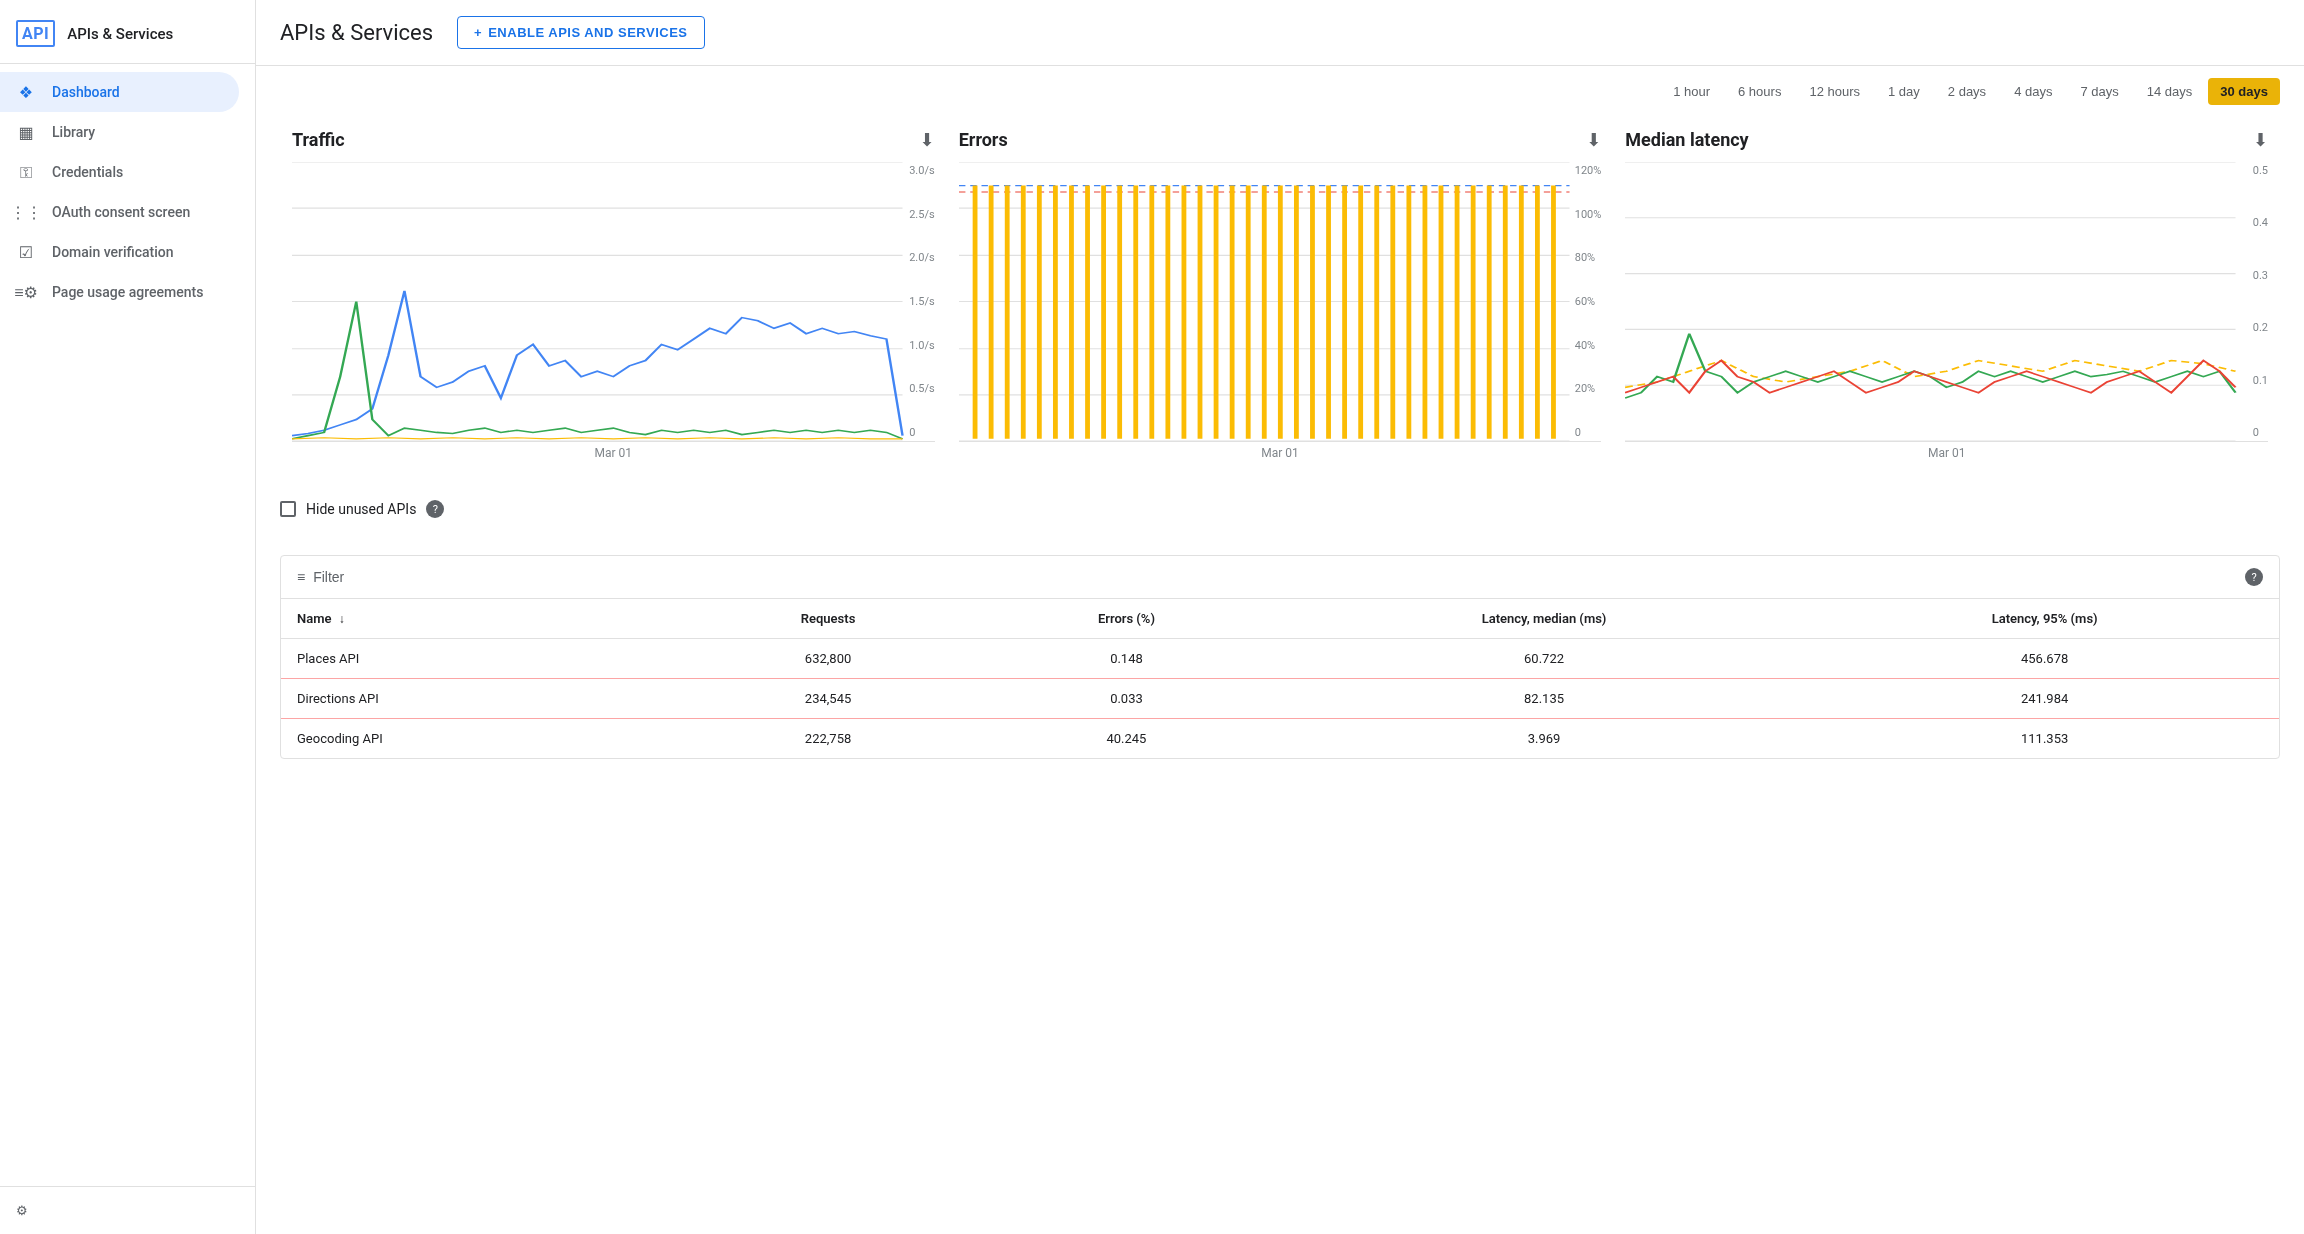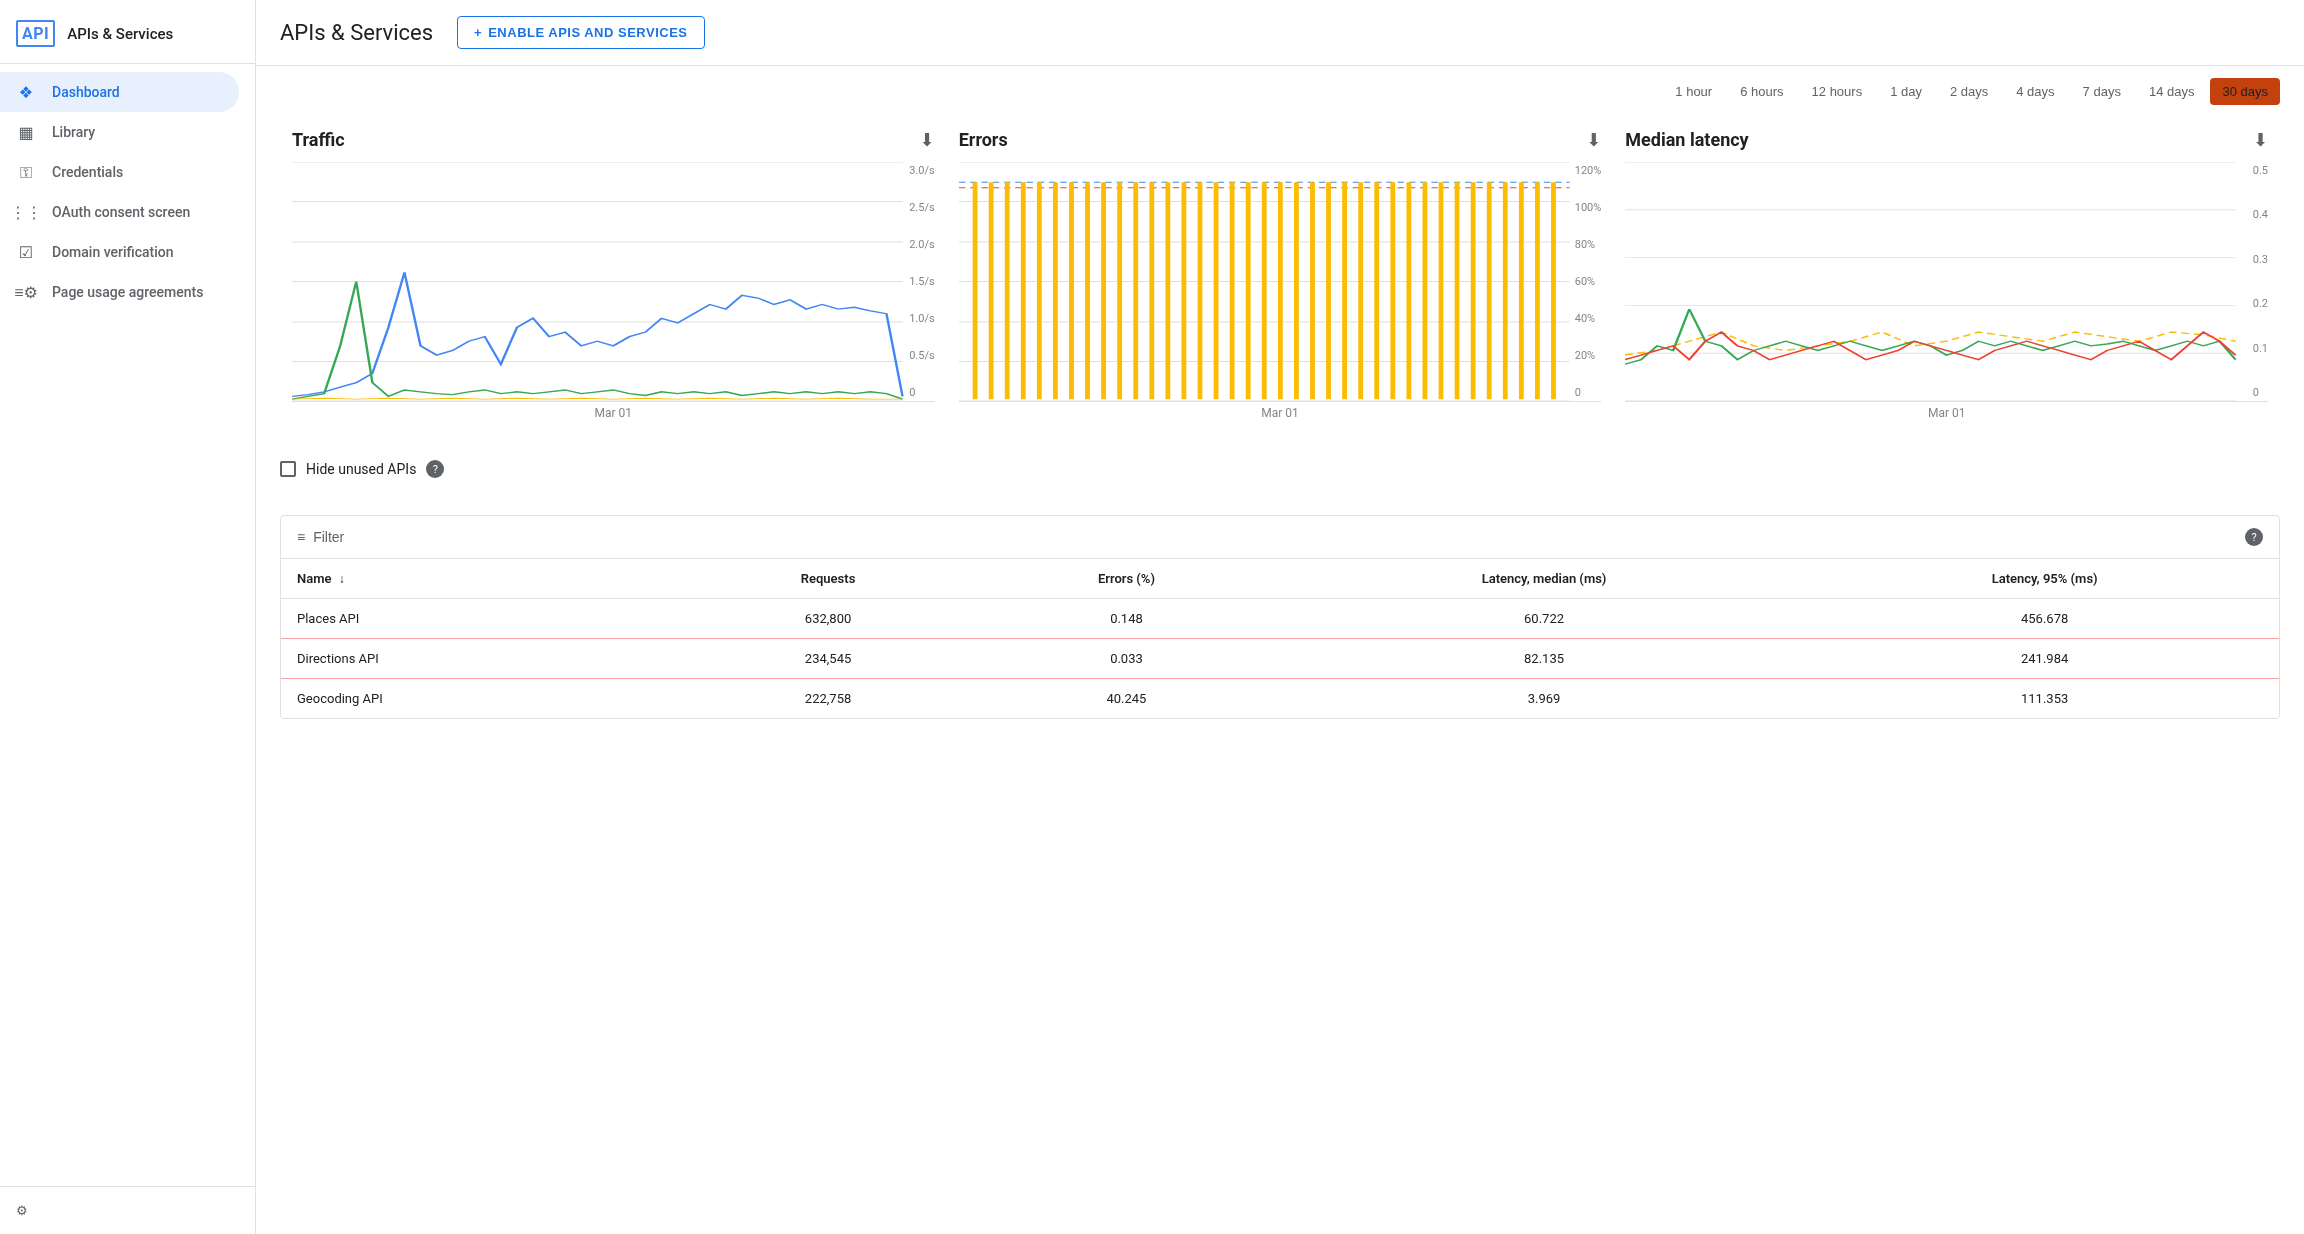--- a/index.html
+++ b/index.html
@@ -110,23 +110,23 @@
     .time-btn {
       padding: 6px 12px;
       border: none;
       background: none;
       cursor: pointer;
       border-radius: 4px;
       font-size: 13px;
       color: #5f6368;
     }
     .time-btn.active {
-      background: #c2410c;
-      color: #202124;
-      font-weight: 400;
+      background: #eab308;
+      color: #202124;
+      font-weight: 700;
     }
 
     
     .charts-section {
       display: flex;
       gap: 0;
       padding: 16px 24px 24px;
     }
     .chart-container {
       flex: 1;
@@ -144,21 +144,21 @@
       font-weight: 700;
       color: #202124;
     }
     .download-icon {
       cursor: pointer;
       color: #5f6368;
       font-size: 18px;
     }
     .chart-area {
       position: relative;
-      height: 240px;
+      height: 280px;
       border-bottom: 1px solid #e0e0e0;
     }
     .chart-svg {
       width: 100%;
       height: 100%;
     }
     .chart-x-label {
       text-align: center;
       font-size: 12px;
       color: #80868b;

